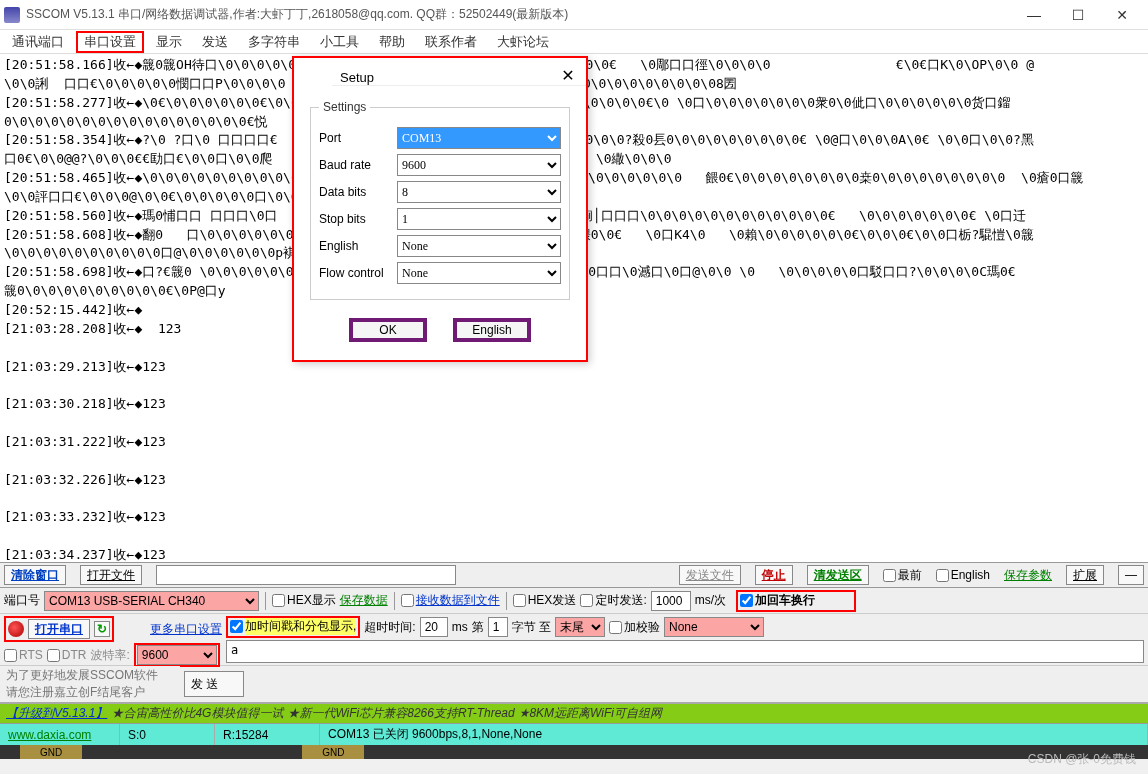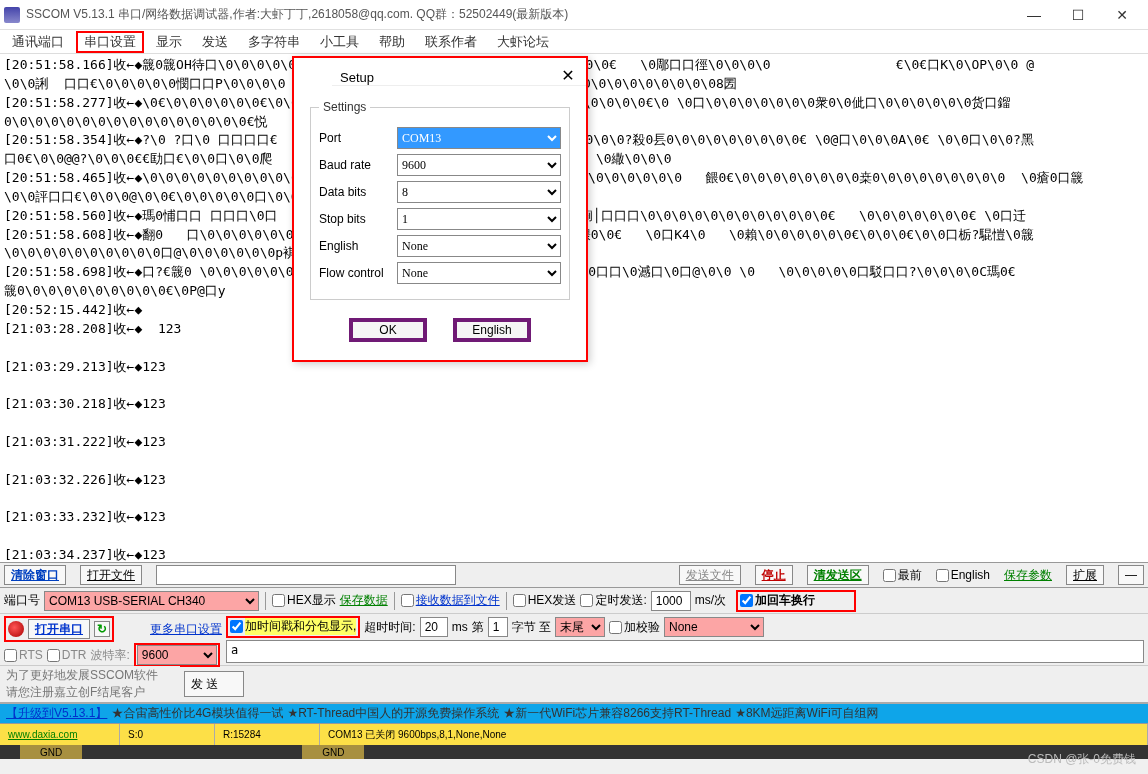--- a/index.html
+++ b/index.html
@@ -113,40 +113,41 @@
 .link-blue { color: #0033cc; text-decoration: underline; cursor: pointer; }
 .inp { border: 1px solid #888; background: #fff; height: 20px; padding: 0 4px; font-size: 12px;}
 .inp.long { width: 300px; }
 .sel { border: 1px solid #888; background: #fca5a5; height: 20px; font-size: 12px;}
 .chk { display: inline-flex; align-items: center; gap: 2px; }
 .chk input { margin: 0; }
 .hlred { border: 2px solid red; padding: 0px 2px; }
 .hlyellow { background: #ffff66; }
 .sep { width: 1px; background: #999; height: 18px; margin: 0 2px;}
 .footer-promo {
-  background: #0ea5e9;
+  background: #84cc16;
   font-size: 12px;
   color: #333;
   height: 20px;
   padding: 1px 6px;
   border-top: 1px solid #aaa;
   display: flex;
   align-items: center;
   gap: 4px;
   white-space: nowrap;
   overflow: hidden;
+  font-style: italic;
 }
 .footer-help { background: #efefef; font-size: 12px; color: #777; height: 36px; padding: 2px 6px; display:flex; flex-direction: column; justify-content: center;}
 .statusbar {
-  background: #fde047;
+  background: #5eead4;
   border-top: 1px solid #999;
   height: 22px;
   display: flex;
   align-items: flex-end;
-  font-size: 10px;
+  font-size: 12px;
 }
 .statusbar .cell { border-right: 1px solid #aaa; padding: 0 8px; height: 100%; display: flex; align-items: center;}
 .watermark { position: absolute; right: 12px; bottom: 6px; color: #bbb; font-size: 12px; pointer-events: none;}
 .open-port-box { display: flex; align-items: center; gap: 4px; border: 2px solid red; padding: 1px 2px;}
 .rec-circle { width: 16px; height: 16px; border-radius: 50%; background: radial-gradient(circle at 40% 40%, #f55, #a00); }
 .reload-icon { width: 16px; height: 16px; display: inline-flex; align-items: center; justify-content: center; color: #090; font-weight: bold; border: 1px solid #888; background: #f8f8f8; cursor: pointer;}
 .bottom-strip { height: 14px; background: #333; display: flex; }
 .gnd { background: #a89040; color: #000; font-size: 10px; padding: 0 20px; display: flex; align-items: center; margin-left: 20px;}
 .textarea-box { flex: 1; background: #fff; border: 1px solid #888; padding: 2px 4px; font-family: monospace; font-size: 12px;}
 .cb-leftcol { display:flex; flex-direction: column; gap:1px;}
@@ -360,21 +361,20 @@
     <div>请您注册嘉立创F结尾客户</div>
   </div>
   <div style="display:flex;align-items:center;padding:4px">
     <button class="btn" style="width:60px;height:26px">发  送</button>
   </div>
 </div>
 
 <div class="footer-promo">
   <span class="link-blue">【升级到V5.13.1】</span>
   <span>★合宙高性价比4G模块值得一试</span>
-  <span>★RT-Thread中国人的开源免费操作系统</span>
   <span>★新一代WiFi芯片兼容8266支持RT-Thread</span>
   <span>★8KM远距离WiFi可自组网</span>
 </div>
 
 <div class="statusbar">
   <div class="cell" style="width:120px">
       <span class="link-green">www.daxia.com</span>
     </div>
   <div class="cell" style="width:95px">S:0</div>
   <div class="cell" style="width:105px">R:15284</div>

